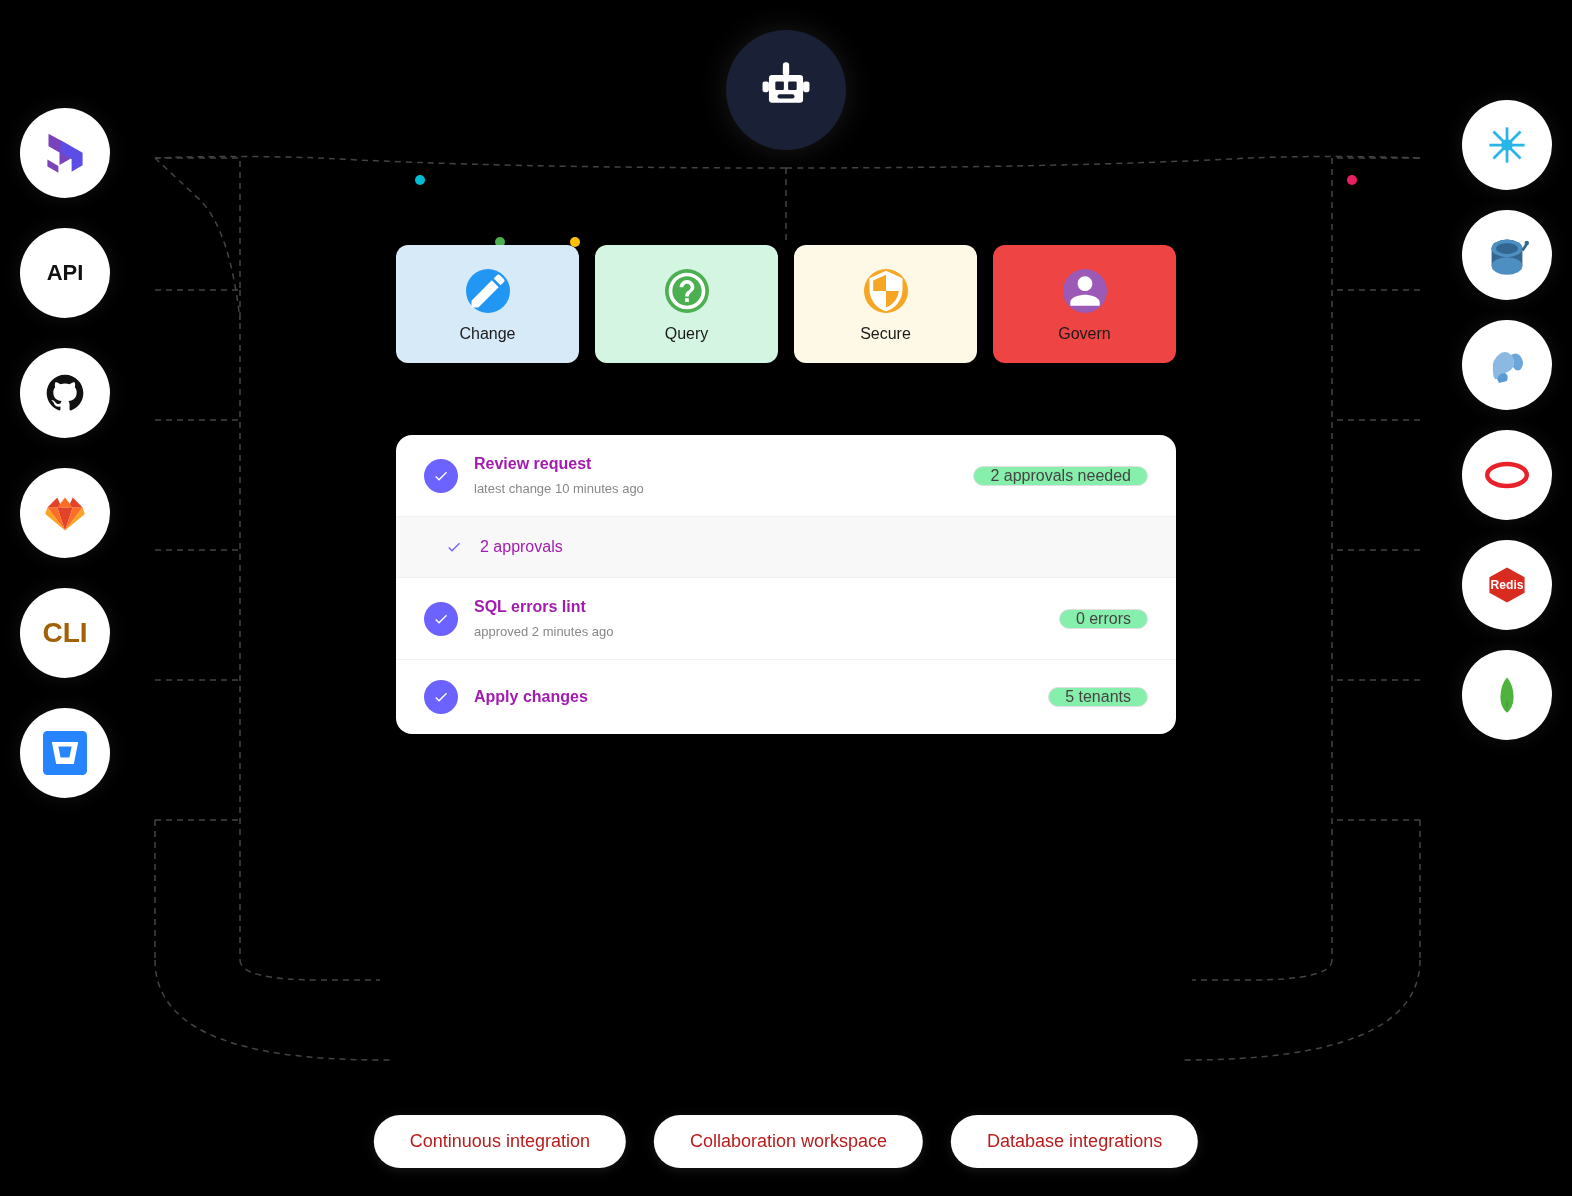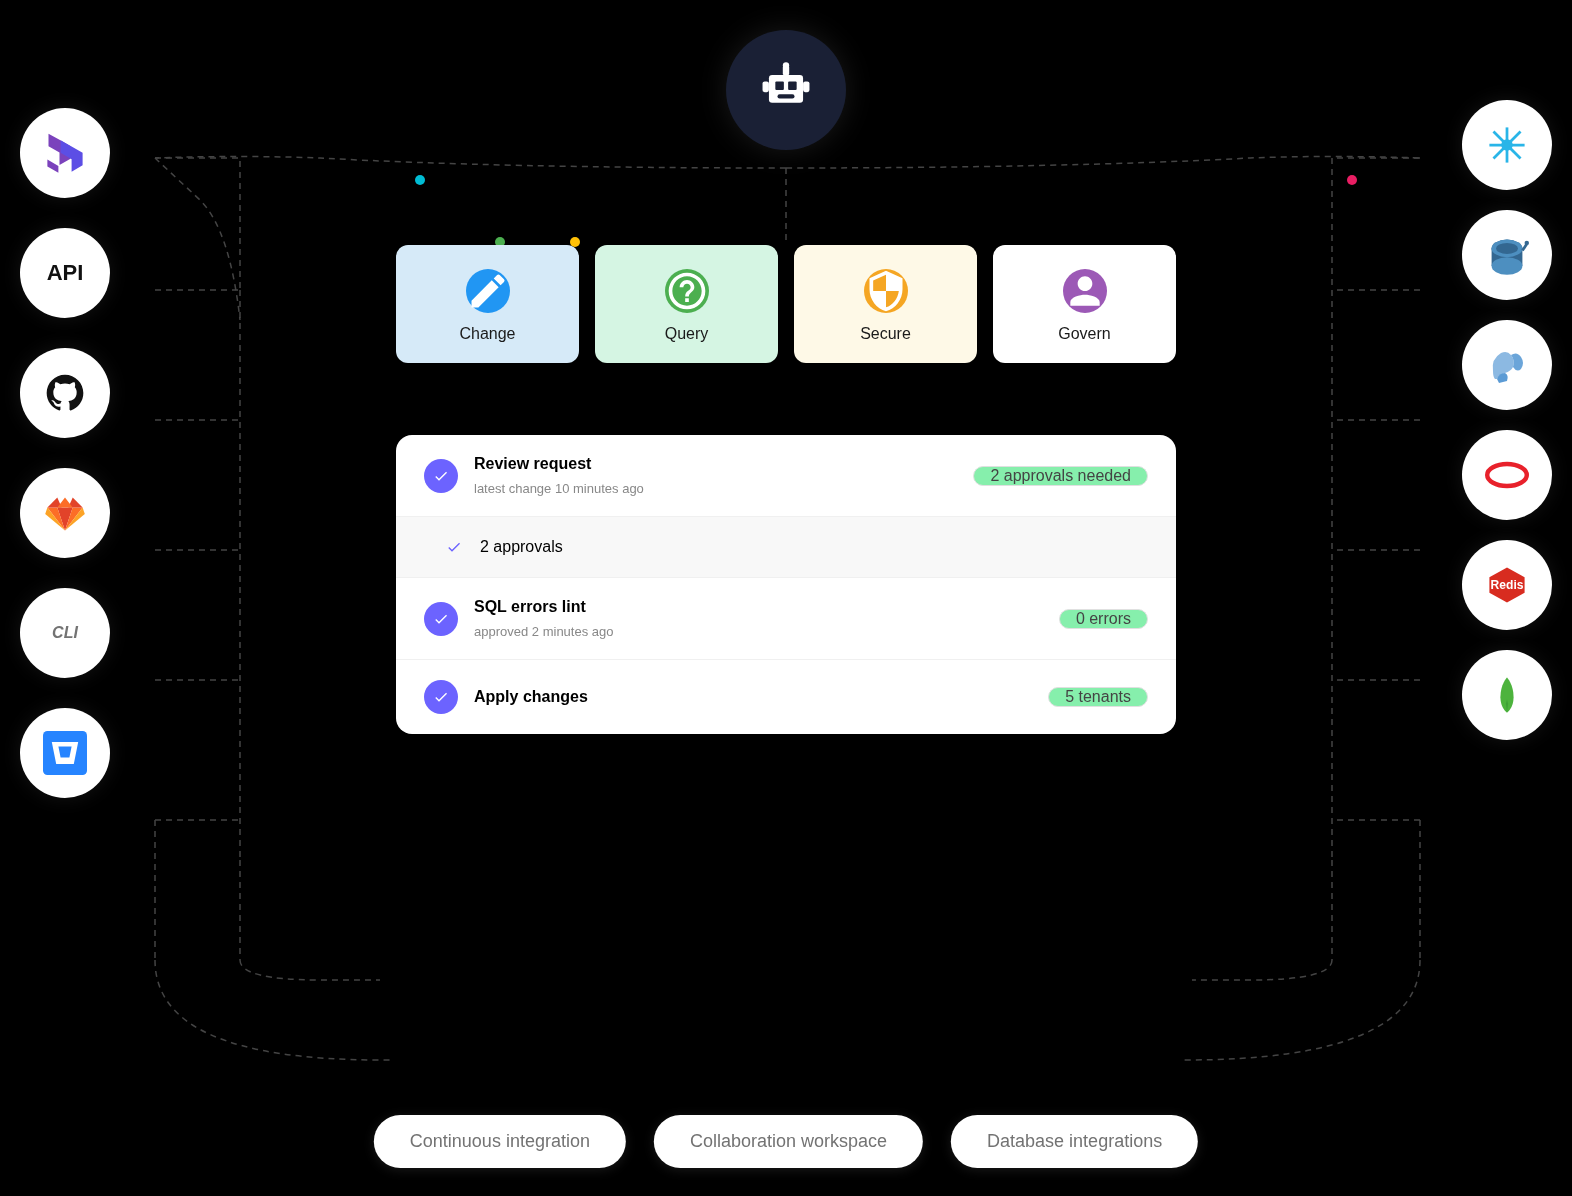--- a/index.html
+++ b/index.html
@@ -64,21 +64,21 @@
       display: flex;
       flex-direction: column;
       align-items: center;
       gap: 12px;
       cursor: pointer;
     }
 
     .tab-card.change { background: #d6eaf8; }
     .tab-card.query { background: #d5f5e3; }
     .tab-card.secure { background: #fef9e7; }
-    .tab-card.govern { background: #ffffff; }
+    .tab-card.govern { background: #ef4444; }
 
     .tab-icon {
       width: 44px;
       height: 44px;
       border-radius: 50%;
       display: flex;
       align-items: center;
       justify-content: center;
       font-size: 20px;
       color: #fff;
@@ -153,21 +153,21 @@
     }
 
     .check-circle svg, .check-circle-small svg {
       width: 16px; height: 16px;
     }
 
     .workflow-text-group {}
     .workflow-title {
       font-size: 16px;
       font-weight: 600;
-      color: #000000;
+      color: #a21caf;
     }
     .workflow-subtitle {
       font-size: 13px;
       color: #888;
       margin-top: 8px;
     }
 
     .badge {
       background: #86efac;
       border: 1px solid #e0e0e0;
@@ -230,21 +230,21 @@
       gap: 28px;
       white-space: nowrap;
     }
 
     .bottom-badge {
       background: #fff;
       border-radius: 40px;
       padding: 16px 36px;
       font-size: 18px;
       font-weight: 500;
-      color: #737373;
+      color: #b91c1c;
       box-shadow: 0 2px 12px rgba(255,255,255,0.1);
     }
 
     
     .dot {
       position: absolute;
       border-radius: 50%;
       width: 10px;
       height: 10px;
     }
@@ -448,21 +448,21 @@
         <path d="M4 15l-2 6 18 15L4 15z" fill="#FCA326"></path>
         <path d="M20 36l7-21h9L20 36z" fill="#FC6D26"></path>
         <path d="M36 15l2 6-18 15L36 15z" fill="#FCA326"></path>
         <path d="M13 15L4 15l9-9 4 9z" fill="#E24329"></path>
         <path d="M27 15l9 0-9-9-4 9z" fill="#E24329"></path>
         <path d="M13 15h14l-7-9z" fill="#FC6D26"></path>
       </svg>
     </div>
 
     <div class="icon-circle">
-      <span style="font-size:16px; font-weight:700; color:#737373;font-style:italic;">CLI</span>
+      <span style="font-size:28px; font-weight:700; color:#a16207;">CLI</span>
     </div>
 
     <div class="icon-circle">
       <svg viewBox="0 0 40 40" width="44" height="44">
         <rect width="40" height="40" rx="4" fill="#2684FF"></rect>
         <path d="M8 10l4 20h16l4-20H8zm8 14l-2-10h12l-2 10H16z" fill="white"></path>
       </svg>
     </div>
   </div>
 

